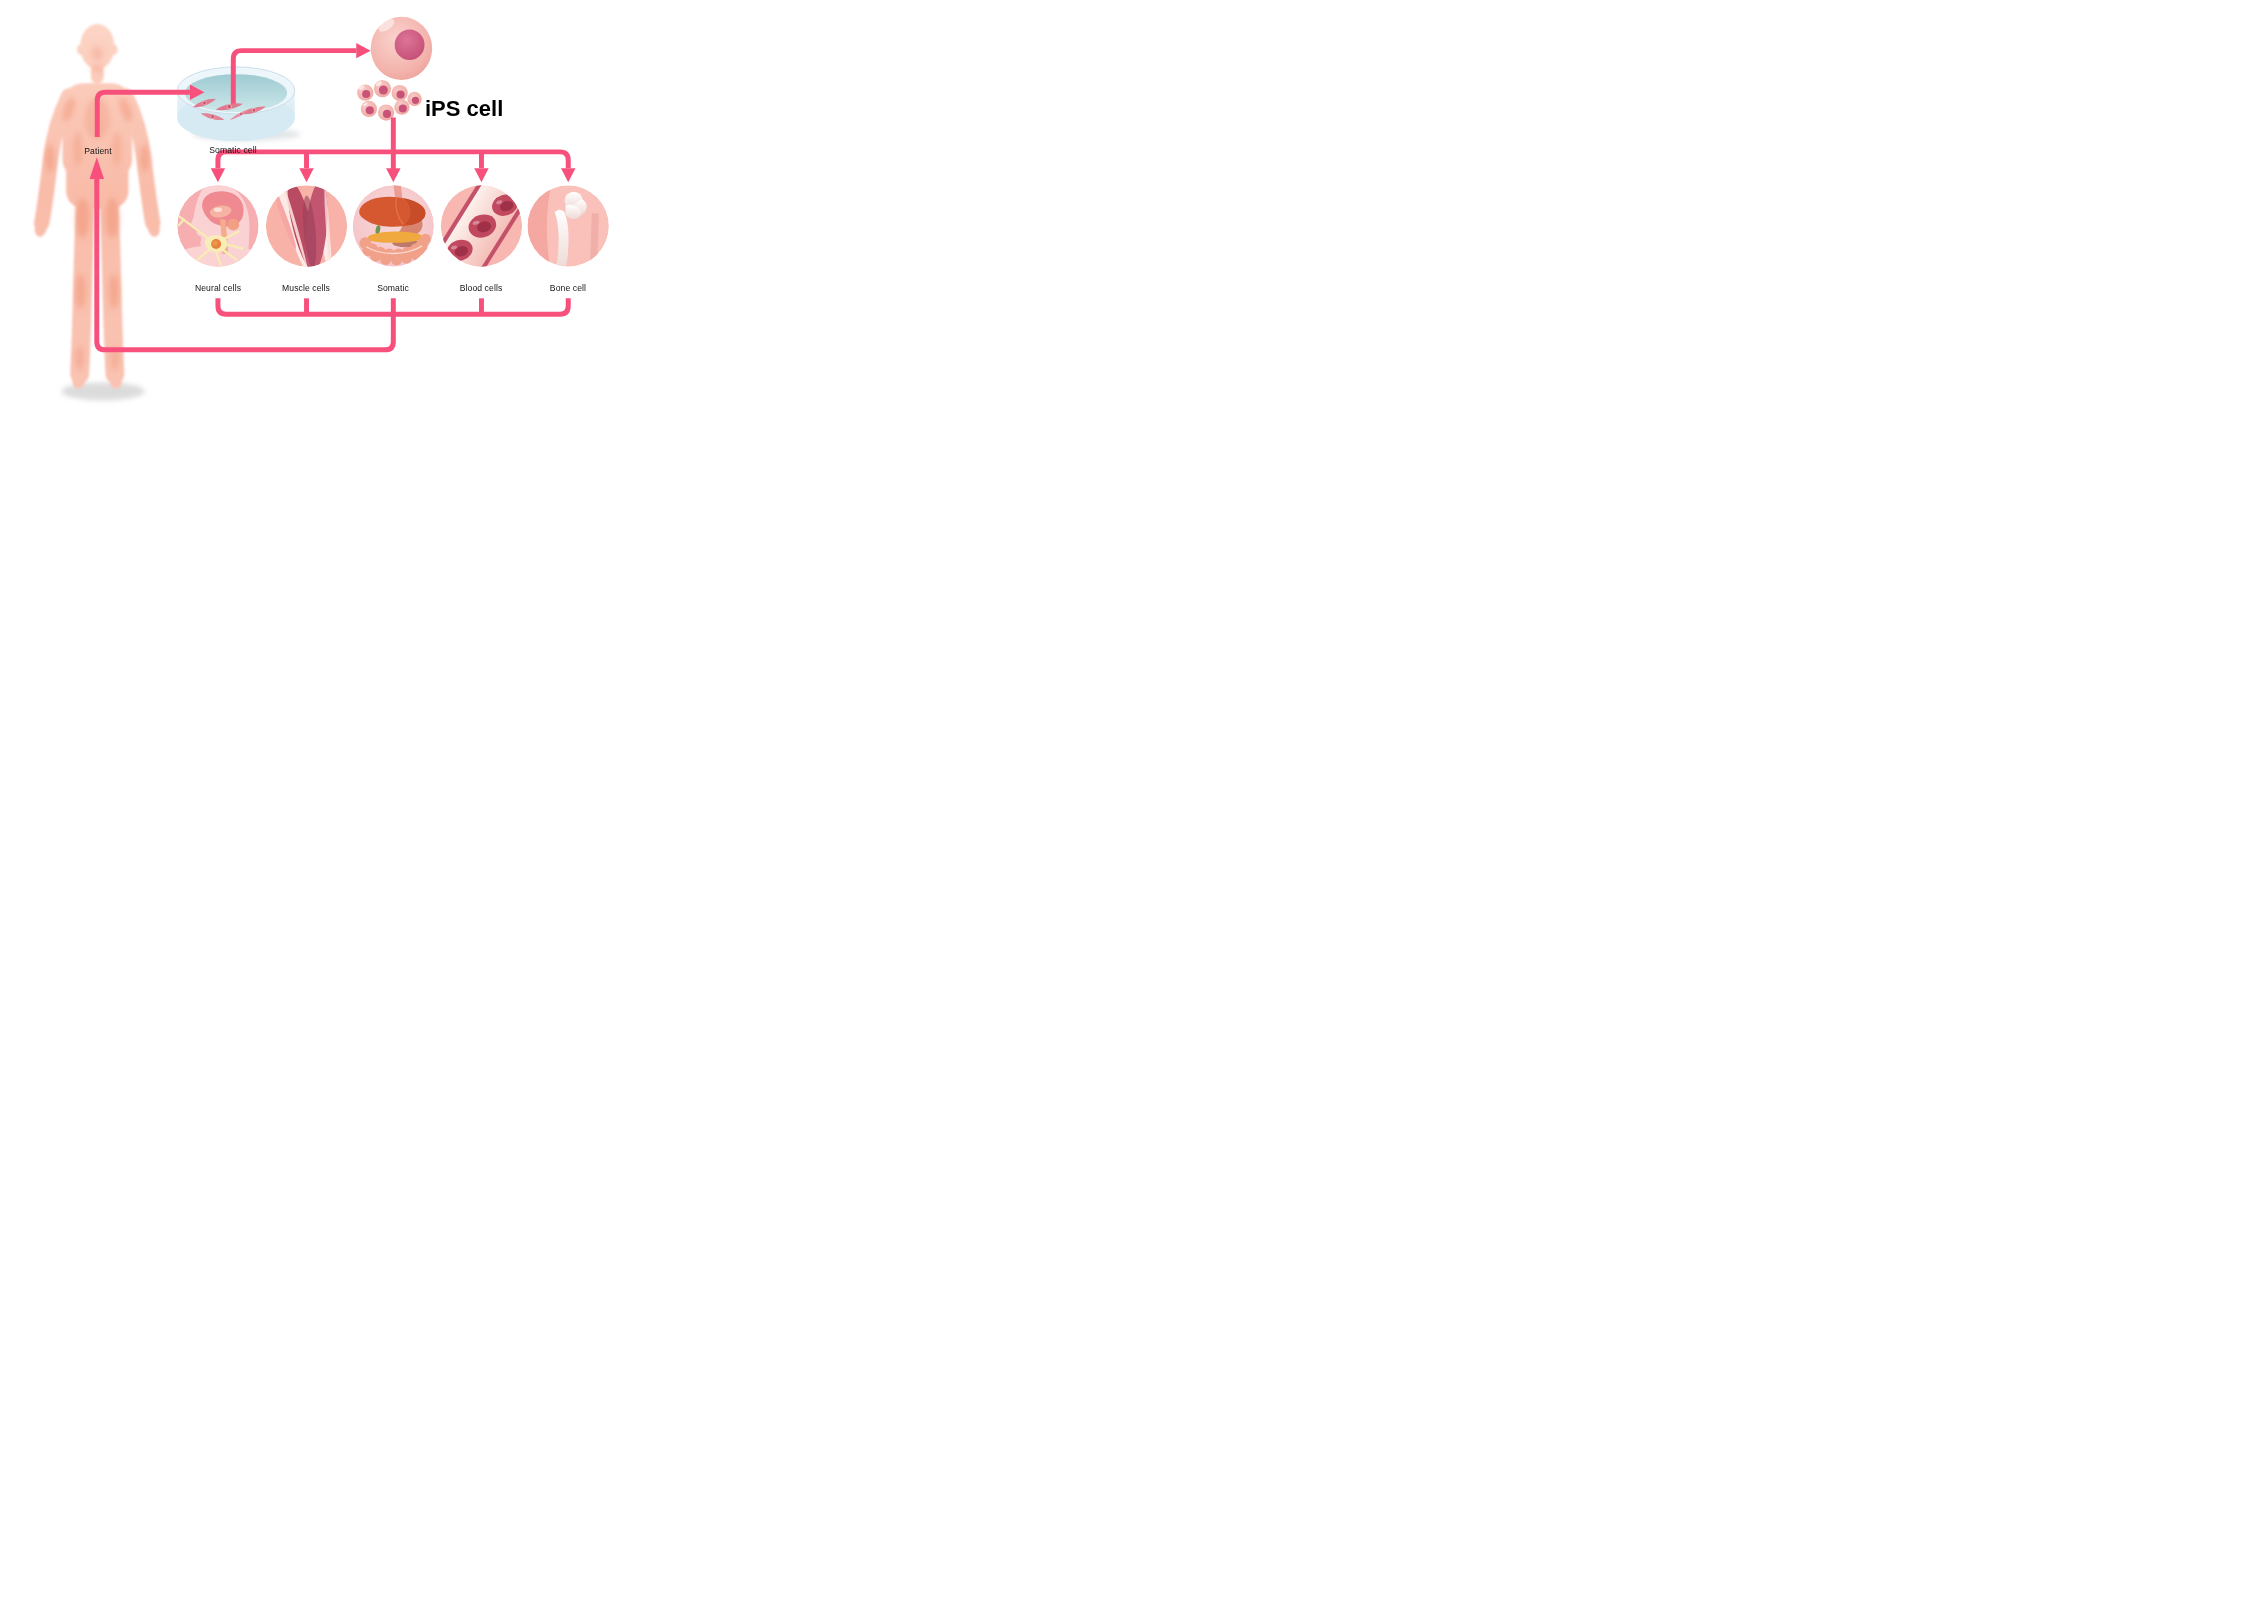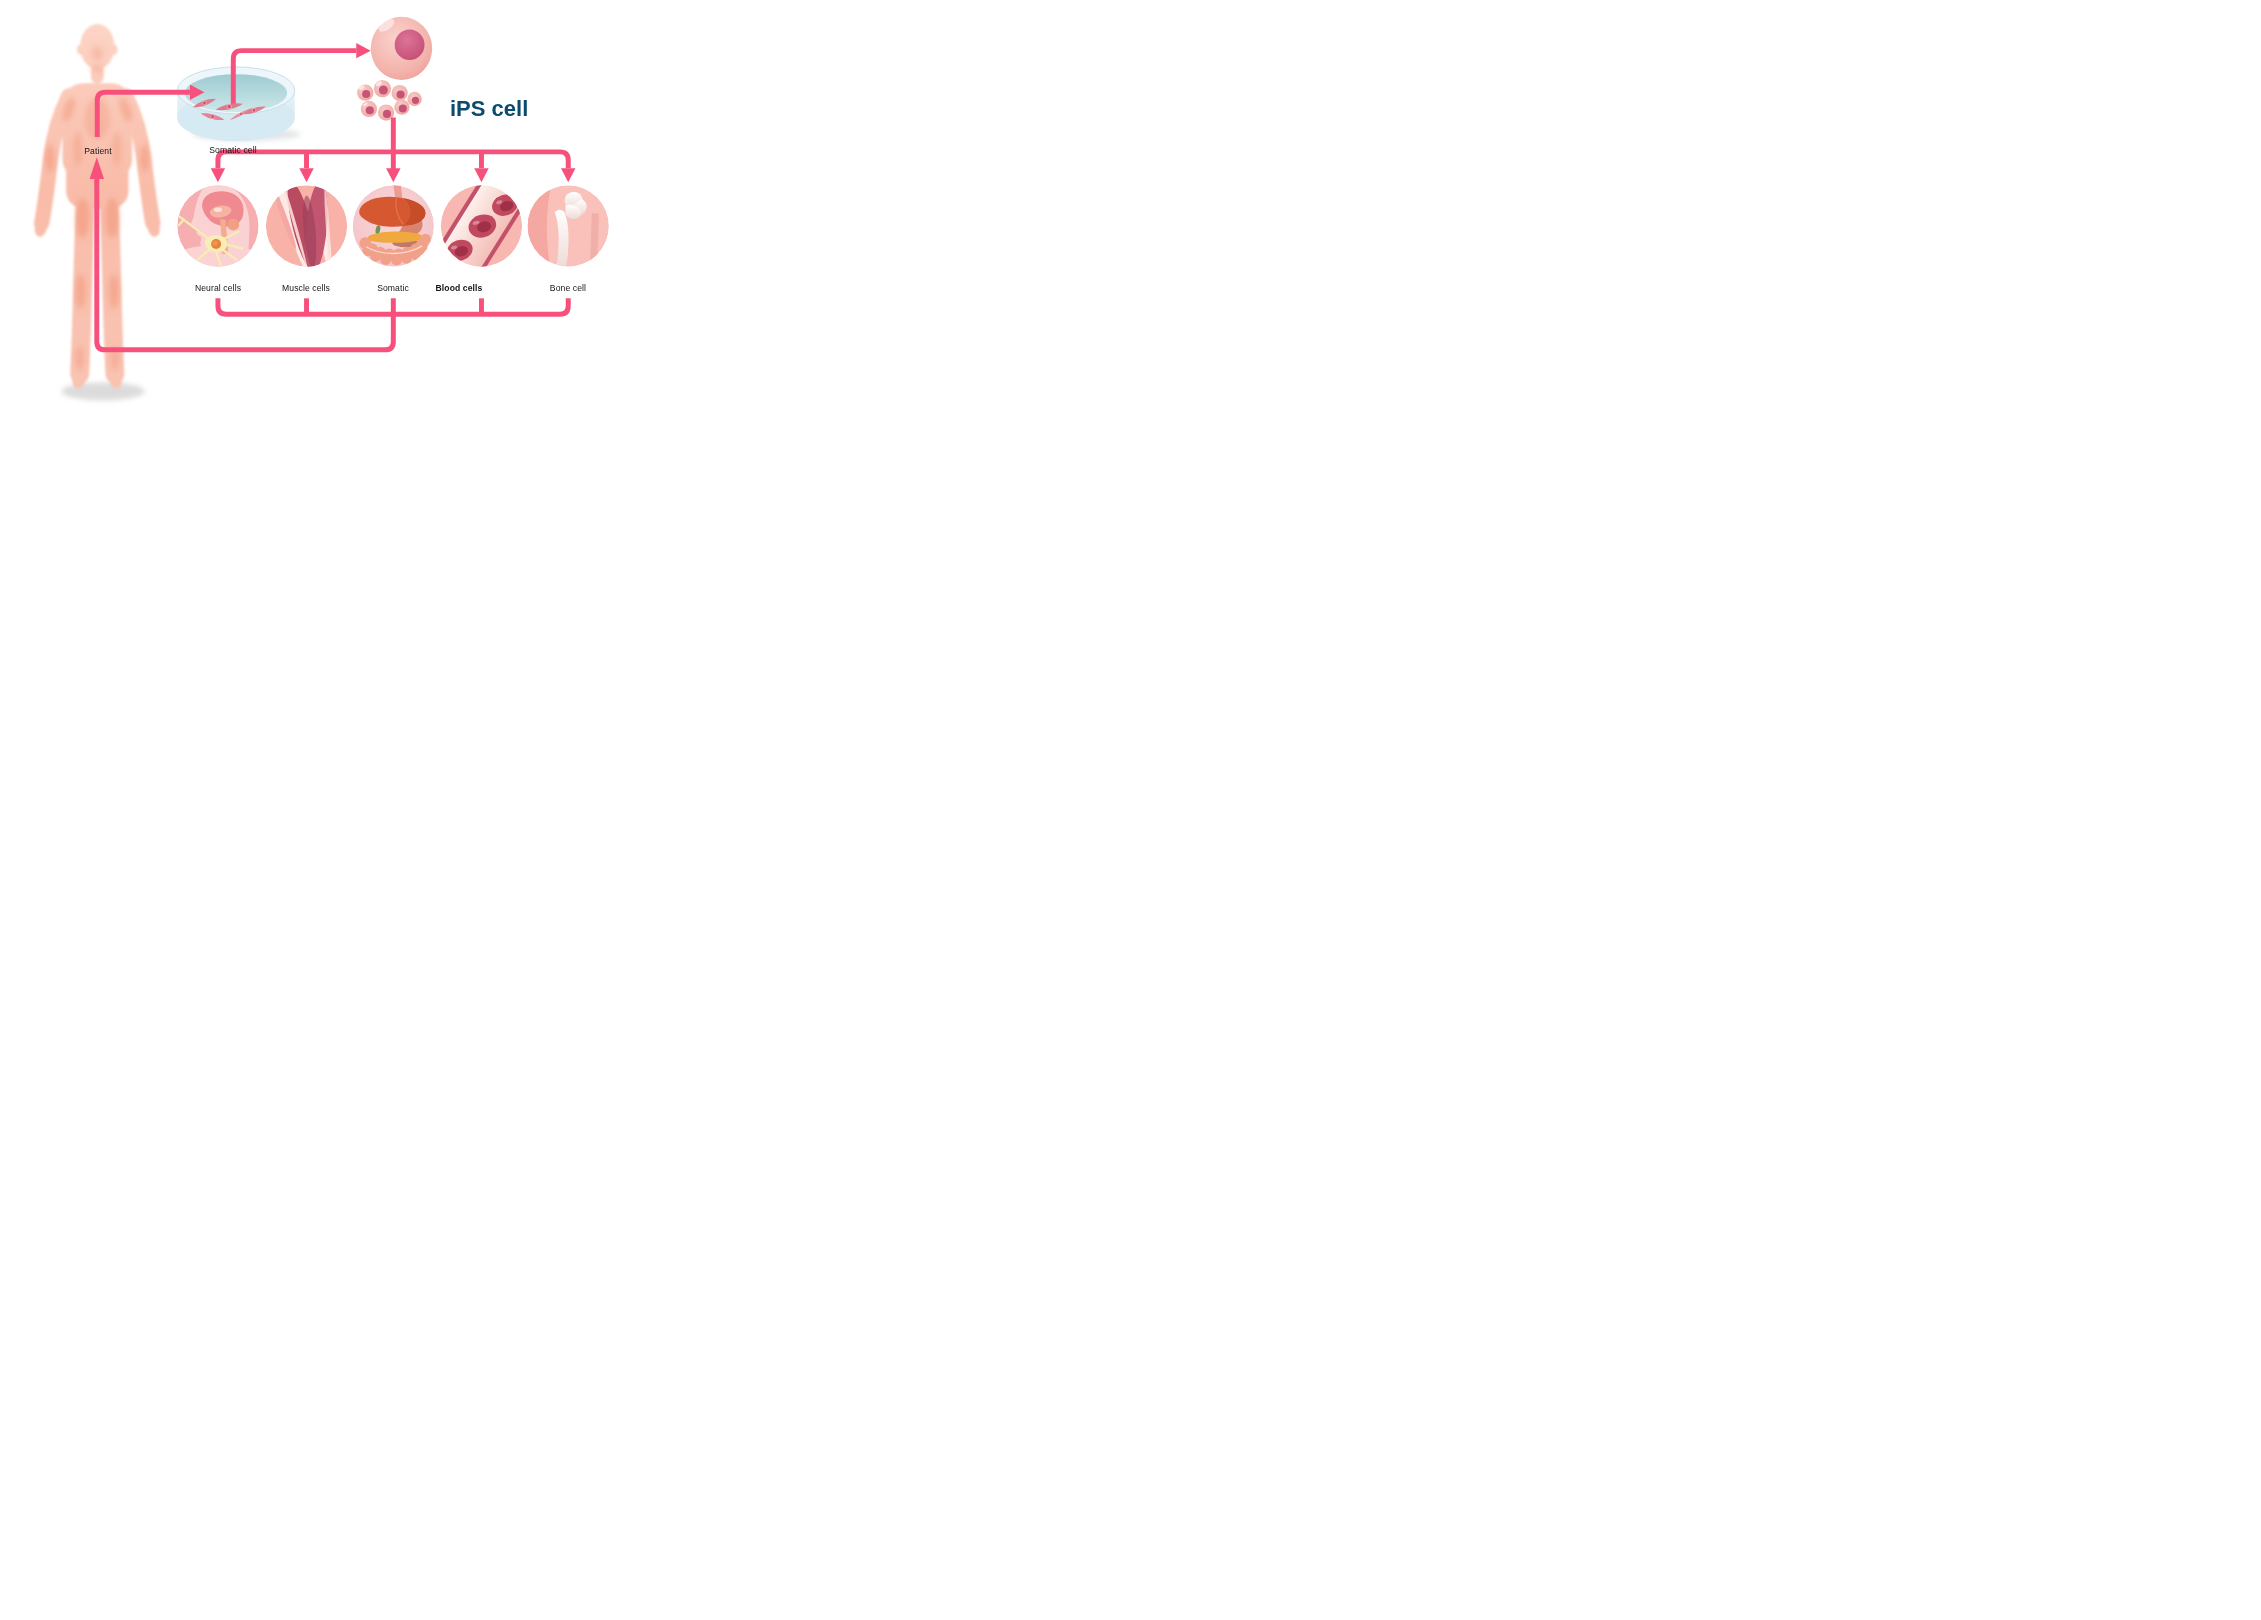--- a/index.html
+++ b/index.html
@@ -2,22 +2,22 @@
 <html style="font-size:7.2px"><head>
 <meta charset="utf-8">
 <style>
   html,body{margin:0;padding:0;background:#ffffff;}
   #stage{position:relative;width:623px;height:405px;background:#ffffff;overflow:hidden;
          font-family:"Liberation Sans", sans-serif;}
   #art{position:absolute;left:0;top:0;}
   .lbl{position:absolute;text-align:center;color:#151515;font-size:8.6px;line-height:10px;
        letter-spacing:0.1px;white-space:nowrap;margin-top:8px;}
   .lbl.small{width:72px;}
-  #ips-label{position:absolute;left:450px;top:97px;width:127px;text-align:left;
-             font-size:22px;line-height:23.5px;font-weight:700;color:#0c4a6e;}
+  #ips-label{position:absolute;left:425px;top:97px;width:127px;text-align:left;
+             font-size:22px;line-height:23.5px;font-weight:700;color:#000000;}
 </style>
 </head>
 <body>
 
 <div id="stage">
 
 <svg id="art" width="623" height="405" viewBox="0 0 1378 896">
   <defs>
     <linearGradient id="gSkin" x1="215" y1="60" x2="215" y2="860" gradientUnits="userSpaceOnUse">
       <stop offset="0" stop-color="#fdd4c5"></stop>
@@ -322,17 +322,17 @@
   </g>
 </svg>
 
 <div class="lbl small" style="left:62px;top:138px;">Patient</div>
 <div class="lbl small" style="left:197px;top:137px;">Somatic cell</div>
 <div id="ips-label">iPS cell</div>
 
 <div class="lbl small" style="left:182px;top:275px;">Neural cells</div>
 <div class="lbl small" style="left:270px;top:275px;">Muscle cells</div>
 <div class="lbl small" style="left:357px;top:275px;">Somatic</div>
-<div class="lbl small" style="left:423px;top:275px;font-weight:bold;">Blood cells</div>
+<div class="lbl small" style="left:445px;top:275px;">Blood cells</div>
 <div class="lbl small" style="left:532px;top:275px;">Bone cell</div>
 
 </div>
 
 
 </body></html>

